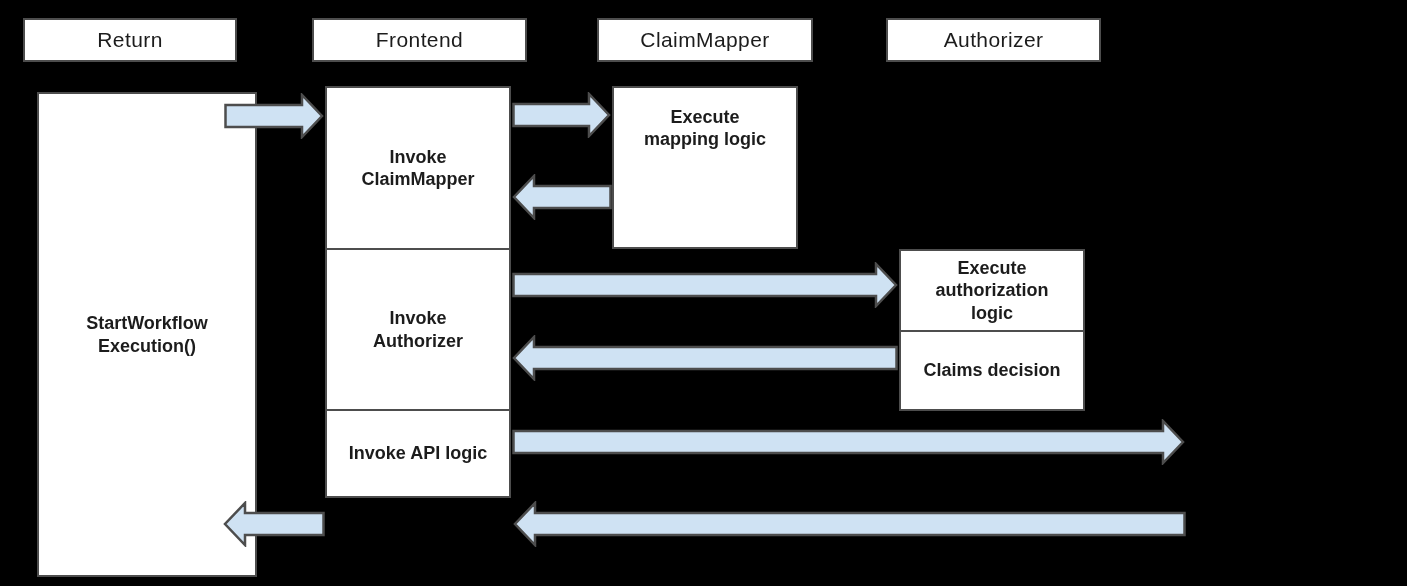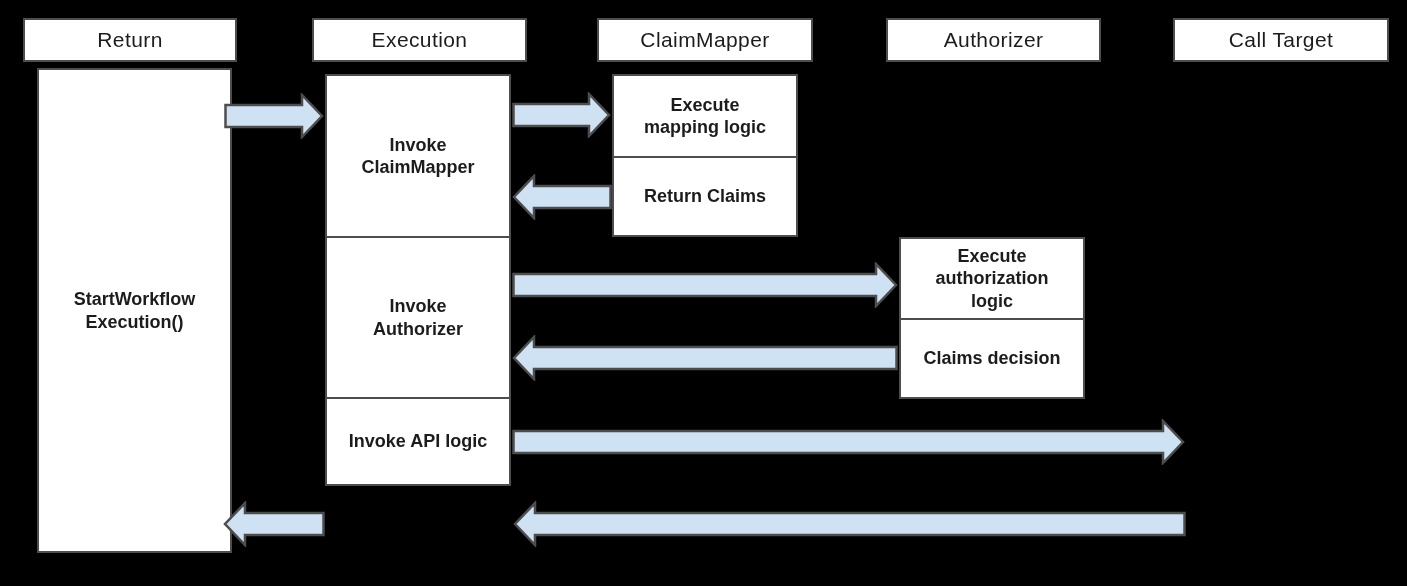--- a/index.html
+++ b/index.html
@@ -34,20 +34,21 @@
     letter-spacing: 0.4px;
     color: var(--text);
   }
   .stack {
     position: absolute;
     box-sizing: border-box;
     background: var(--box-fill);
     border: 2px solid var(--box-stroke);
     display: flex;
     flex-direction: column;
+    margin-top: 12px;
   }
   .cell {
     box-sizing: border-box;
     display: flex;
     align-items: center;
     justify-content: center;
     text-align: center;
     font-weight: 700;
     font-size: 18px;
     line-height: 1.25;
@@ -64,26 +65,25 @@
     stroke-width: 2.5;
     stroke-linejoin: miter;
   }
 </style>
 </head>
 <body>
 
 <div class="stage">
 
   <div class="hdr" style="left:23px;width:214px">Return</div>
-  <div class="hdr" style="left:312px;width:215px">Execution</div>
+  <div class="hdr" style="left:312px;width:215px">Frontend</div>
   <div class="hdr" style="left:597px;width:216px">ClaimMapper</div>
   <div class="hdr" style="left:886px;width:215px">Authorizer</div>
-  <div class="hdr" style="left:1173px;width:216px">Call Target</div>
 
-  <div class="stack" style="left:37px;top:68px;width:195px;height:485px">
+  <div class="stack" style="left:37px;top:80px;width:220px;height:485px">
     <div class="cell grow">
       <span>StartWorkflow
 Execution()</span>
     </div>
   </div>
 
   <div class="stack" style="left:325px;top:74px;width:186px;height:412px">
     <div class="cell" style="height:160px">
       <span>Invoke
 ClaimMapper</span>
@@ -94,23 +94,20 @@
     </div>
     <div class="cell grow">
       <span>Invoke API logic</span>
     </div>
   </div>
 
   <div class="stack" style="left:612px;top:74px;width:186px;height:163px">
     <div class="cell" style="height:80px">
       <span>Execute
 mapping logic</span>
-    </div>
-    <div class="cell grow">
-      <span>Return Claims</span>
     </div>
   </div>
 
   <div class="stack" style="left:899px;top:237px;width:186px;height:162px">
     <div class="cell" style="height:79px">
       <span>Execute
 authorization
 logic</span>
     </div>
     <div class="cell grow">

